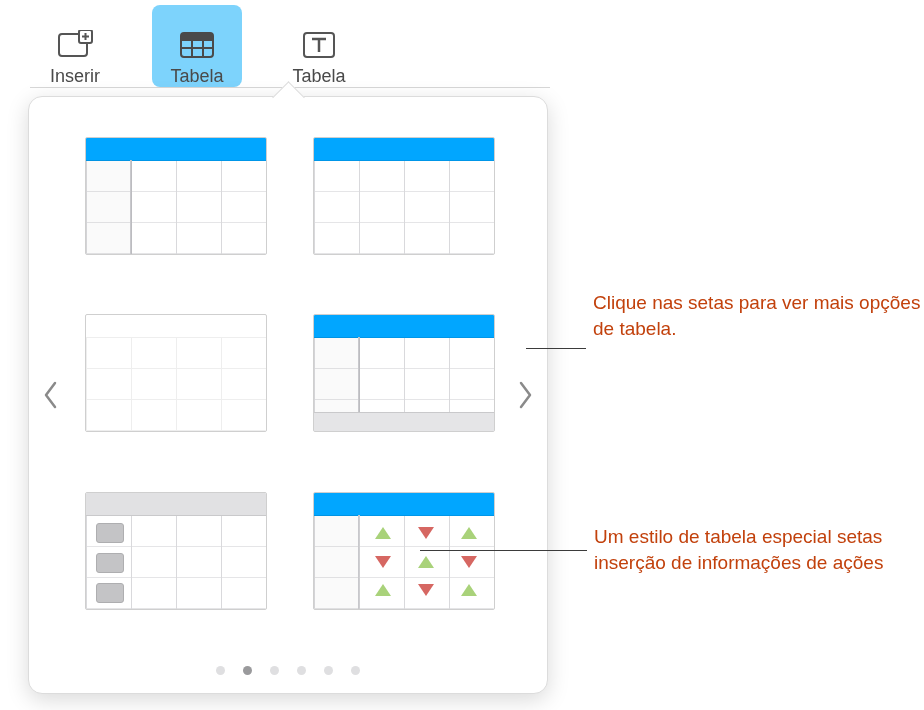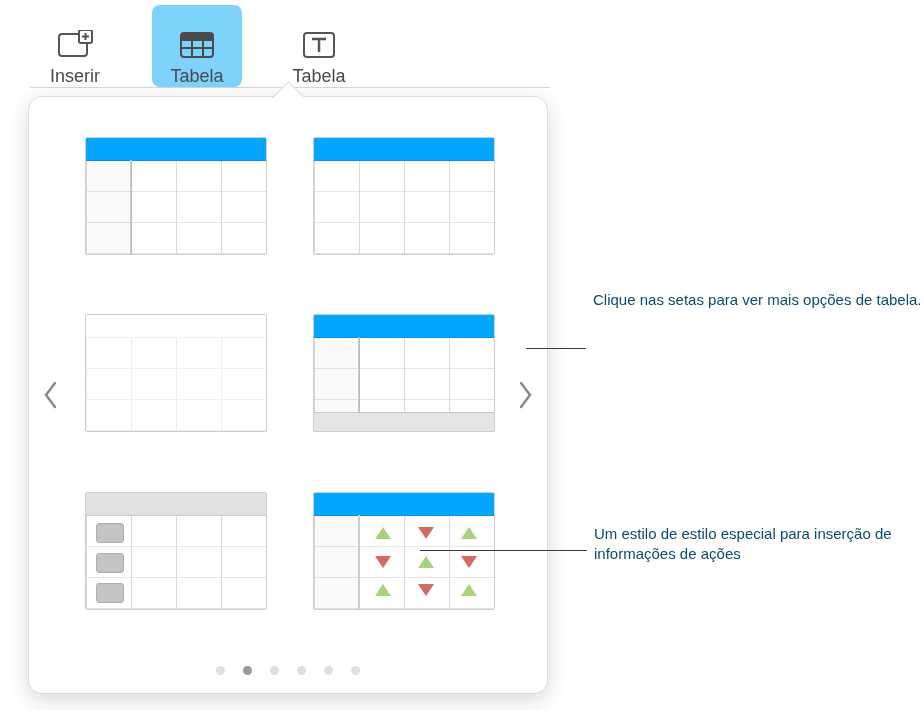--- a/index.html
+++ b/index.html
@@ -161,23 +161,23 @@
     display:grid; grid-template-columns:repeat(3,1fr); grid-template-rows:repeat(3,1fr);
     place-items:center;
   }
   .tri { width:0; height:0; border-left:8px solid transparent; border-right:8px solid transparent; }
   .up   { border-bottom:12px solid #a9d27a; }
   .down { border-top:12px solid #d66762; }
 
   
   .callout {
     position: absolute;
-    font-size: 15px;
+    font-size: 19px;
     line-height: 1.35;
-    color: #0c4a6e;
+    color: #c2410c;
     width: 330px;
   }
   .callout .line {
     position:absolute;
     height: 0;
     border-top: 1.2px solid #3b3b3b;
   }
   #c1 { left: 593px; top: 290px; }
   #c1 .line { left:-67px; top:58px; width:60px; }
   #c2 { left: 594px; top: 524px; }
@@ -293,14 +293,14 @@
     </div>
   </div>
 </div>
 
 <div class="callout" id="c1">
   <div class="line"></div>
   <span>Clique nas setas para ver mais opções de tabela.</span>
 </div>
 <div class="callout" id="c2">
   <div class="line"></div>
-  <span>Um estilo de estilo especial para inserção de informações de ações</span>
+  <span>Um estilo de tabela especial setas inserção de informações de ações</span>
 </div>
 
 </body></html>

